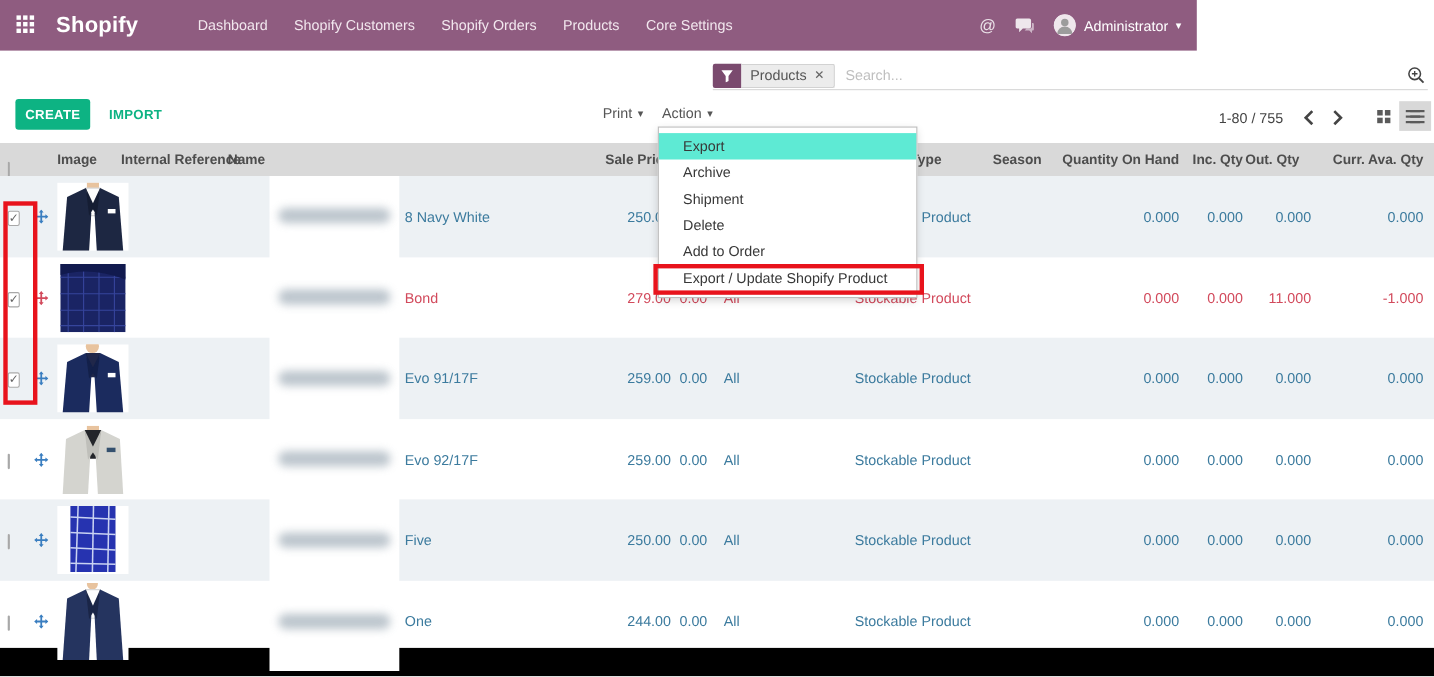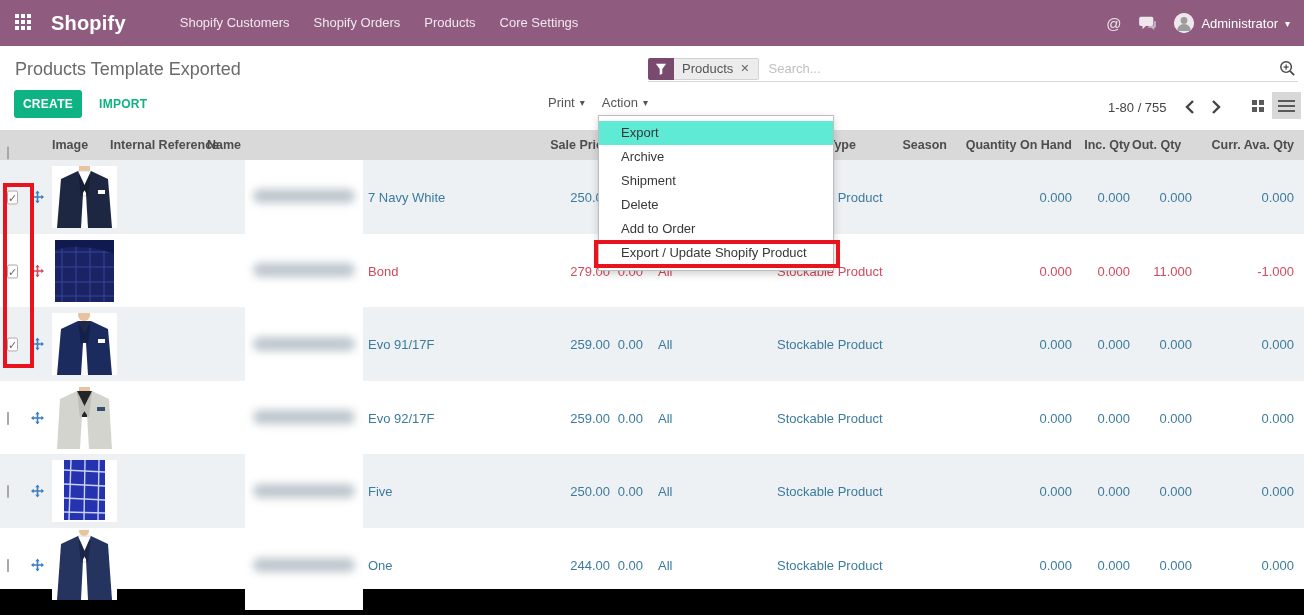--- a/index.html
+++ b/index.html
@@ -1,20 +1,20 @@
 <!DOCTYPE html>
 <html><head>
 <meta charset="utf-8">
 <style>
   html,body{margin:0;padding:0;background:#fff;}
   *{box-sizing:border-box;font-family:"Liberation Sans",sans-serif;}
   #app{position:relative;width:1304px;height:615px;background:#fff;overflow:hidden;}
 
   
-  .topbar{position:absolute;left:0;top:0;width:1304px;height:46px;background:#8f5c80;display:flex;align-items:center;}
+  .topbar{position:absolute;left:0;top:0;width:1088px;height:46px;background:#8f5c80;display:flex;align-items:center;}
   .apps-icon{margin-left:15px;width:18px;height:18px;display:grid;grid-template-columns:repeat(3,4px);grid-template-rows:repeat(3,4px);gap:2px;cursor:pointer;}
   .apps-icon i{background:#fff;display:block;}
   .brand{color:#fff;font-size:20px;font-weight:bold;margin-left:18px;margin-right:42px;letter-spacing:.2px;}
   .nav{display:flex;align-items:center;height:100%;}
   .nav .nav-item{color:#f2e7ee;font-size:13px;padding:0 12px;line-height:46px;cursor:pointer;white-space:nowrap;}
   .top-right{margin-left:auto;display:flex;align-items:center;gap:18px;padding-right:14px;}
   .top-ic{color:rgba(255,255,255,.82);font-size:15px;cursor:pointer;display:flex;align-items:center;}
   .userbox{display:flex;align-items:center;gap:7px;cursor:pointer;}
   .avatar{width:20px;height:20px;border-radius:50%;background:#f4eef2;display:flex;align-items:center;justify-content:center;overflow:hidden;}
   .username{color:#fff;font-size:13px;}
@@ -103,20 +103,21 @@
         <i></i>
         <i></i>
         <i></i>
         <i></i>
         <i></i>
         <i></i>
         <i></i>
       </div>
     <div class="brand">Shopify</div>
     <div class="nav">
+      <div class="nav-item">Dashboard</div>
       <div class="nav-item">Shopify Customers</div>
       <div class="nav-item">Shopify Orders</div>
       <div class="nav-item">Products</div>
       <div class="nav-item">Core Settings</div>
     </div>
     <div class="top-right">
       <div class="top-ic">@</div>
       <div class="top-ic">
         <svg width="17" height="15" viewBox="0 0 20 18">
             <path fill="rgba(255,255,255,.85)" d="M2 1h13a2 2 0 0 1 2 2v7a2 2 0 0 1-2 2H8l-4 4v-4H2a2 2 0 0 1-2-2V3a2 2 0 0 1 2-2z"></path>
@@ -130,21 +131,20 @@
               <circle cx="10" cy="7.5" r="3.4" fill="#9c9c9c"></circle>
               <path d="M3 18a7 7 0 0 1 14 0z" fill="#9c9c9c"></path>
             </svg>
         </span>
         <span class="username">Administrator</span>
         <span class="caret">▾</span>
       </div>
     </div>
   </div>
 
-  <div class="page-title">Products Template Exported</div>
   <button class="btn-create">CREATE</button>
   <button class="btn-import">IMPORT</button>
 
   <div class="printaction">
     <div class="pa-btn">
       <span>Print</span>
       <span class="caret" style="color:#555">▾</span>
     </div>
     <div class="pa-btn">
       <span>Action</span>
@@ -230,21 +230,21 @@
     <span class="cell c-img"><span class="pimg"><svg width="65" height="62" viewBox="0 0 65 62">
             <rect width="65" height="62" fill="#fff"></rect>
             <rect x="27" y="0" width="11" height="5" fill="#e8c39e"></rect>
             <polygon points="26,5 39,5 36,30 29,30" fill="#fdfdfd" stroke="#d8d8d8"></polygon>
             <path d="M26,5 L9,13 L5,62 L29,62 L31,28 Z" fill="#1d2742"></path>
             <path d="M39,5 L56,13 L60,62 L36,62 L34,28 Z" fill="#1d2742"></path>
             <polygon points="26,5 34,22 29,30" fill="#151d33"></polygon>
             <polygon points="39,5 31,22 36,30" fill="#151d33"></polygon>
             <rect x="46" y="24" width="7" height="4" fill="#fff"></rect>
           </svg></span></span>
-    <span class="cell c-name">7 Navy White</span>
+    <span class="cell c-name">8 Navy White</span>
     <span class="cell c-price">250.00</span>
     <span class="cell c-q">0.00</span>
     <span class="cell c-all">All</span>
     <span class="cell c-type">Stockable Product</span>
     <span class="cell c-qoh">0.000</span>
     <span class="cell c-inc">0.000</span>
     <span class="cell c-out">0.000</span>
     <span class="cell c-avail">0.000</span>
   </div>
 

